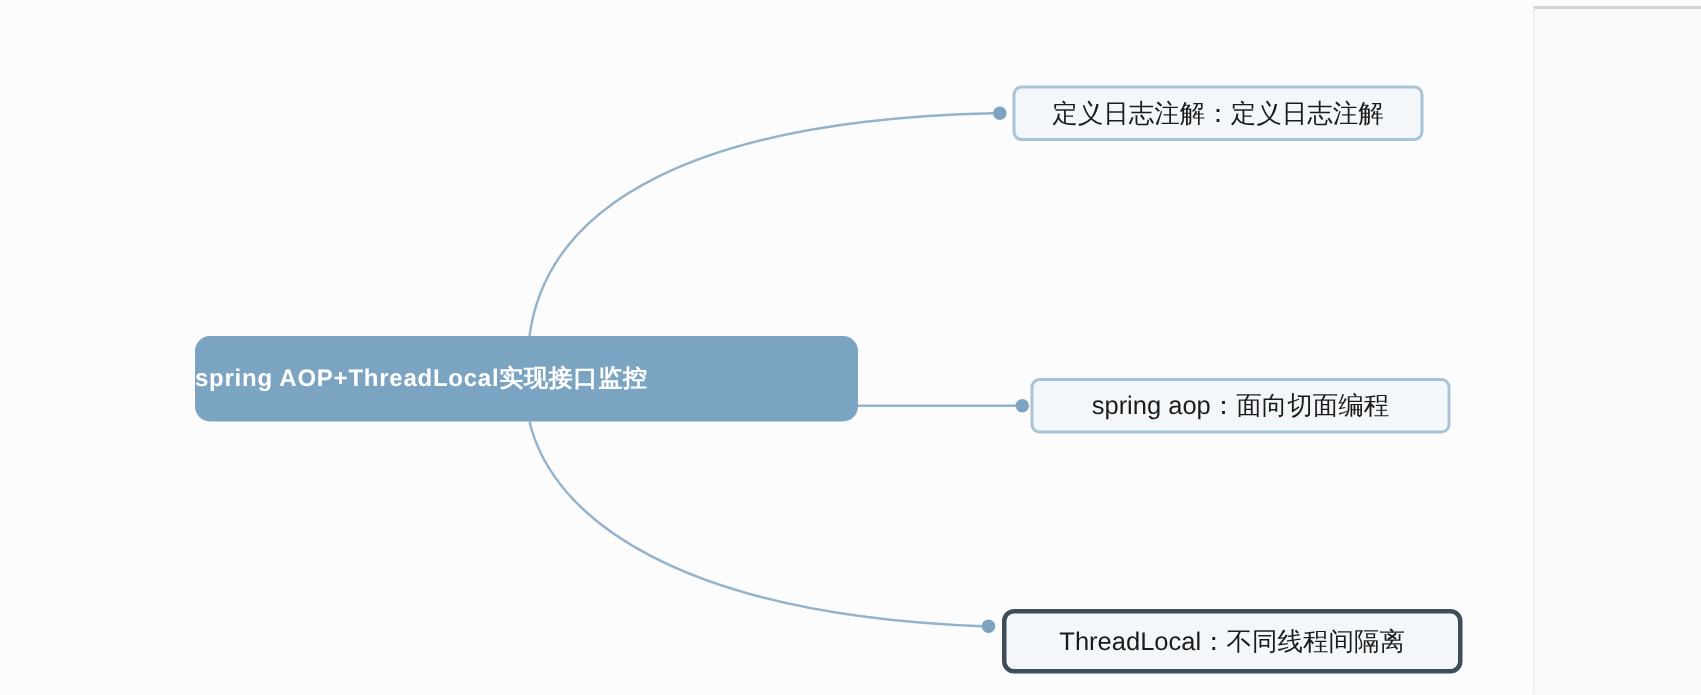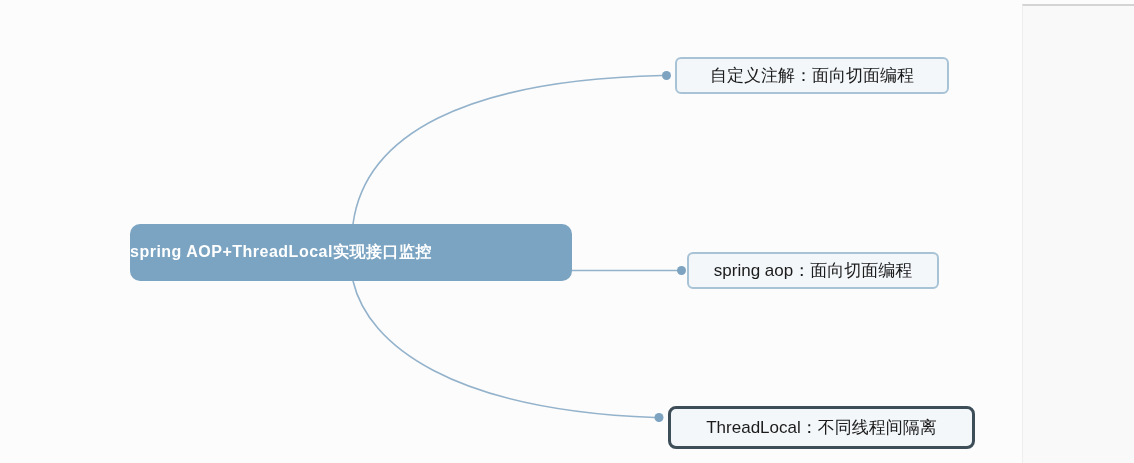--- a/index.html
+++ b/index.html
@@ -58,21 +58,21 @@
     display: flex;
     align-items: center;
     justify-content: center;
     color: var(--child-text, #1b1b1b);
     font-size: 17px;
     cursor: default;
     user-select: none;
     white-space: nowrap;
   }
   .child-node.pos-1 { left: 675px; top: 57px;  width: 274px; height: 37px; }
-  .child-node.pos-2 { left: 687px; top: 252px; width: 252px; height: 37px; }
+  .child-node.pos-2 { left: 687px; top: 252px; width: 280px; height: 37px; }
   .child-node.pos-3 { left: 668px; top: 406px; width: 307px; height: 43px; }
   .child-node.selected {
     border: 3px solid var(--child-selected-border, #3e4e59);
     border-radius: 8px;
   }
   
   .side-panel-edge {
     position: absolute;
     left: 1022px; top: 4px;
     width: 112px; height: 459px;
@@ -98,21 +98,21 @@
     <circle class="dot" cx="666.5" cy="75.5" r="4.5"></circle>
     <circle class="dot" cx="681.5" cy="270.5" r="4.5"></circle>
     <circle class="dot" cx="659" cy="417.5" r="4.5"></circle>
   </svg>
 
   <div class="root-node">
     <span>spring AOP+ThreadLocal实现接口监控</span>
   </div>
 
   <div class="child-node pos-1">
-    <span>自定义注解：面向切面编程</span>
+    <span>定义日志注解：定义日志注解</span>
   </div>
 
   <div class="child-node pos-2">
     <span>spring aop：面向切面编程</span>
   </div>
 
   <div class="child-node pos-3 selected">
     <span>ThreadLocal：不同线程间隔离</span>
   </div>
 

